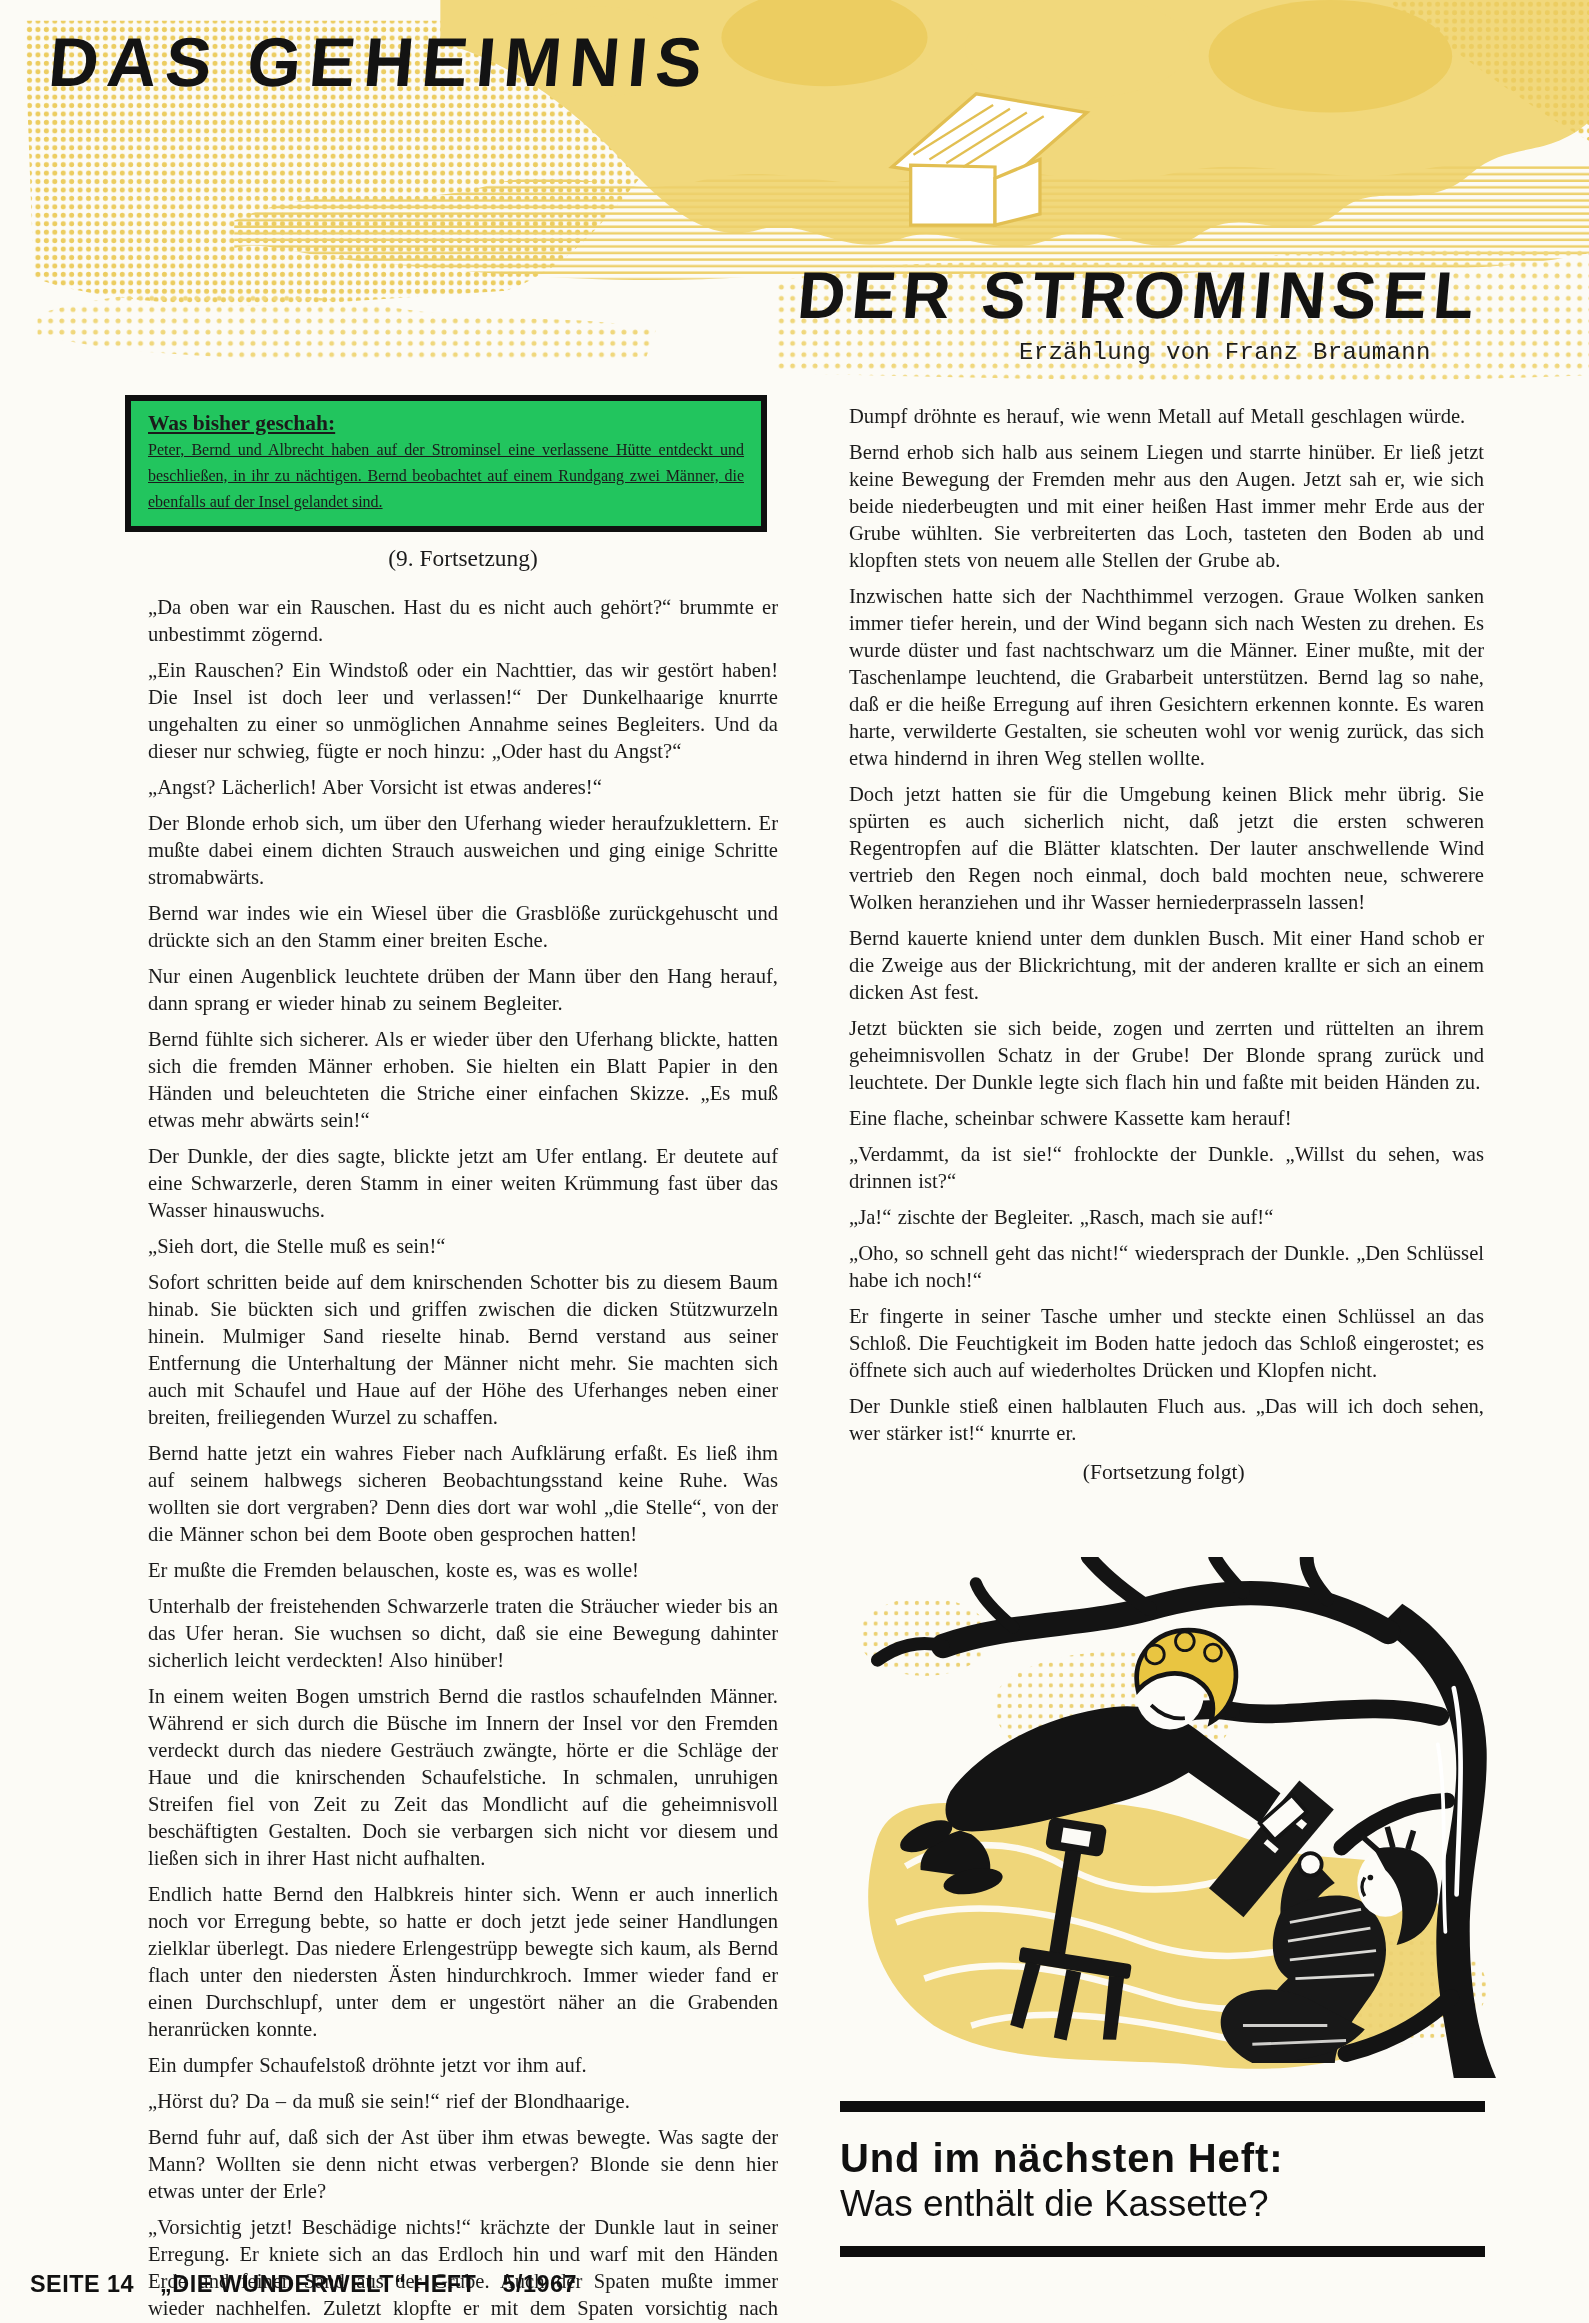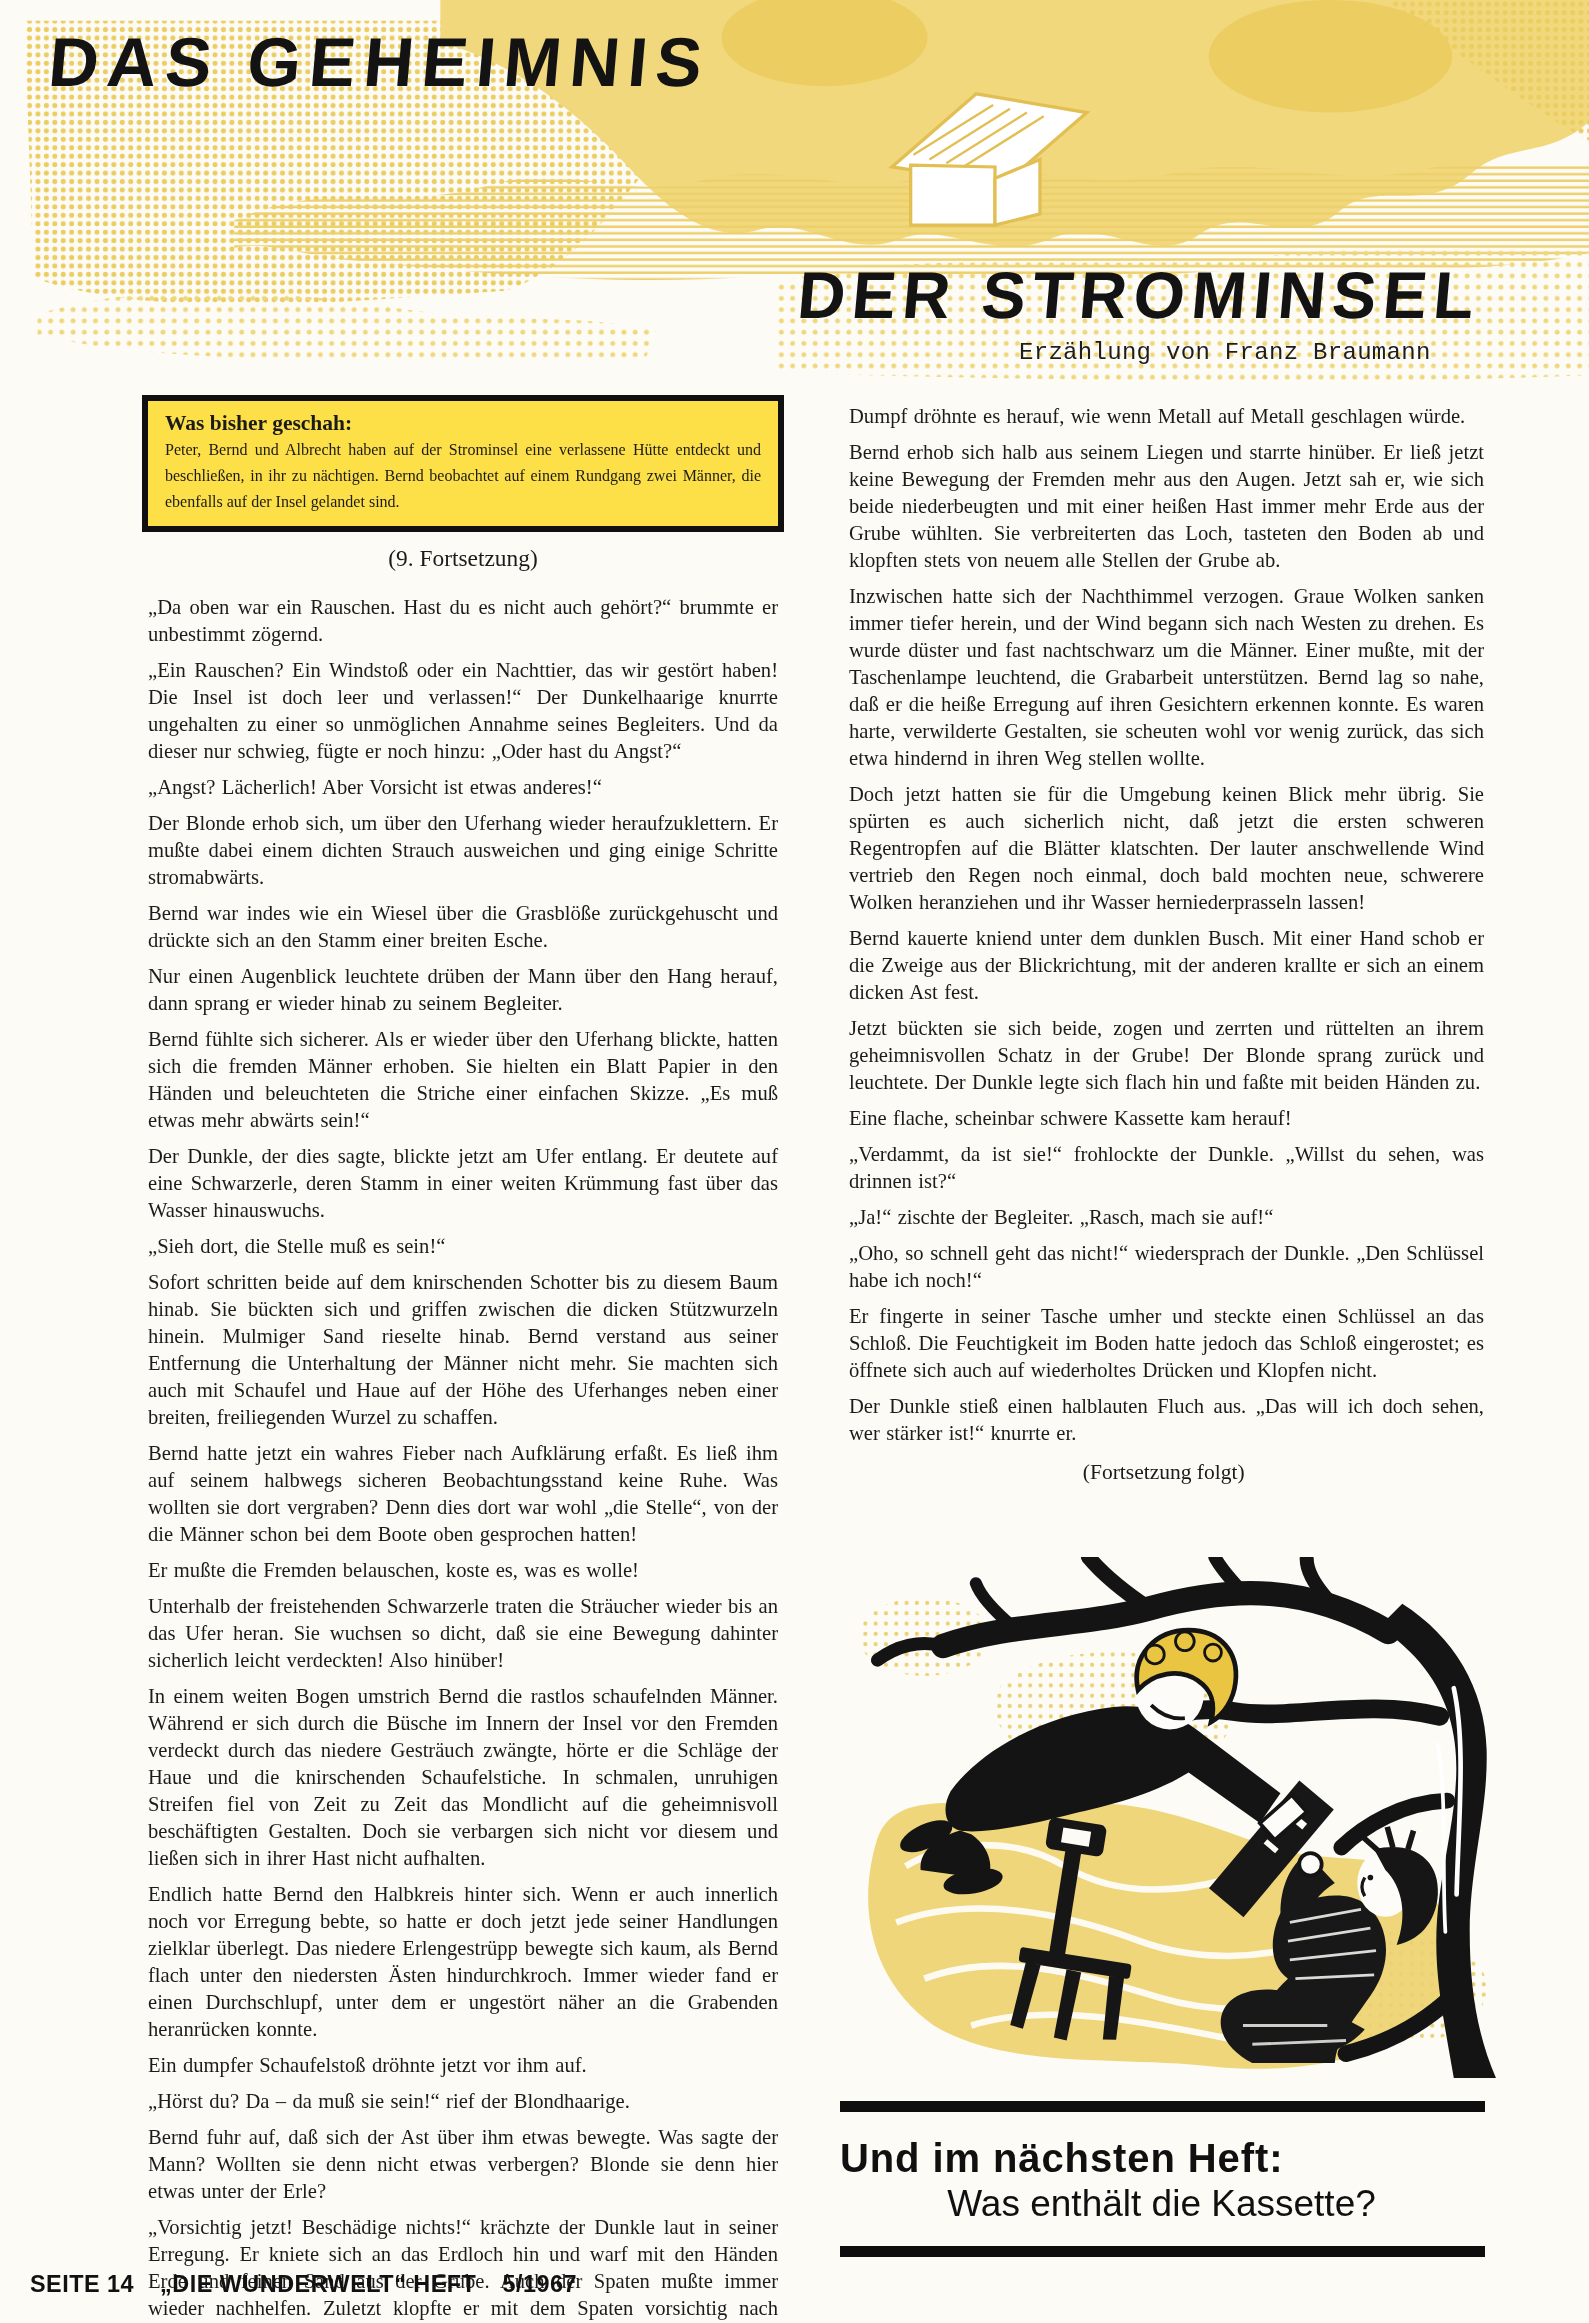--- a/index.html
+++ b/index.html
@@ -21,22 +21,22 @@
     font-family:"Liberation Sans","DejaVu Sans",sans-serif; font-weight:700;
     font-size:66px; letter-spacing:6.6px; color:#131313; transform:skewX(-5deg);
     white-space:nowrap;
   }
   .byline {
     position:absolute; left:1019px; top:339px;
     font-family:Liberation Mono, monospace;
     font-size:24px; color:#1d1d1d; letter-spacing:0.3px; white-space:nowrap;
   }
   .recap-box {
-    position:absolute; left:142px; top:395px; width:596px;
-    border:6.6px solid #101010; padding:7.5px 17px 11.2px; background:#fde047;
+    position:absolute; left:125px; top:395px; width:596px;
+    border:6.6px solid #101010; padding:7.5px 17px 11.2px; background:#22c55e;text-decoration:underline;
   }
   .recap-heading { font-weight:700; font-size:21.5px; line-height:28px; }
   .recap-body { font-size:16px; line-height:26px; text-align:justify; }
   .part-heading {
     position:absolute; left:139px; top:545px; width:648px;
     text-align:center; font-size:23.4px;
   }
   .col { position:absolute; }
   .col-left  { left:139px; top:585px; width:648px; }
   .col-right { left:840px; top:394px; width:653px; }
@@ -46,21 +46,21 @@
   }
   .continuation { text-align:center; font-size:21.5px; margin-top:13px; padding-right:5.6px; }
   .story-art { position:absolute; left:840px; top:1557px; width:656px; height:521px; }
   .next-issue { position:absolute; left:840px; top:2101px; width:645px; }
   .rule { height:11.2px; background:#0e0e0e; }
   .ni-heading {
     margin:24px 0 1.9px; font-family:"Liberation Sans","DejaVu Sans",sans-serif;
     font-weight:700; font-size:40px; letter-spacing:0.9px; color:#101010;
   }
   .ni-teaser {
-    margin:0 1.9px 20.6px 0; text-align:center;
+    margin:0 1.9px 20.6px 0; text-align:left;
     font-family:"Liberation Sans","DejaVu Sans",sans-serif;
     font-weight:400; font-size:37px; color:#101010;
   }
   .footer {
     position:absolute; left:30px; top:2271px; display:flex; gap:26px;
     font-family:"Liberation Sans","DejaVu Sans",sans-serif;
     font-weight:700; font-size:23.4px; letter-spacing:0.5px; color:#111;
     white-space:nowrap;
   }
 </style>

